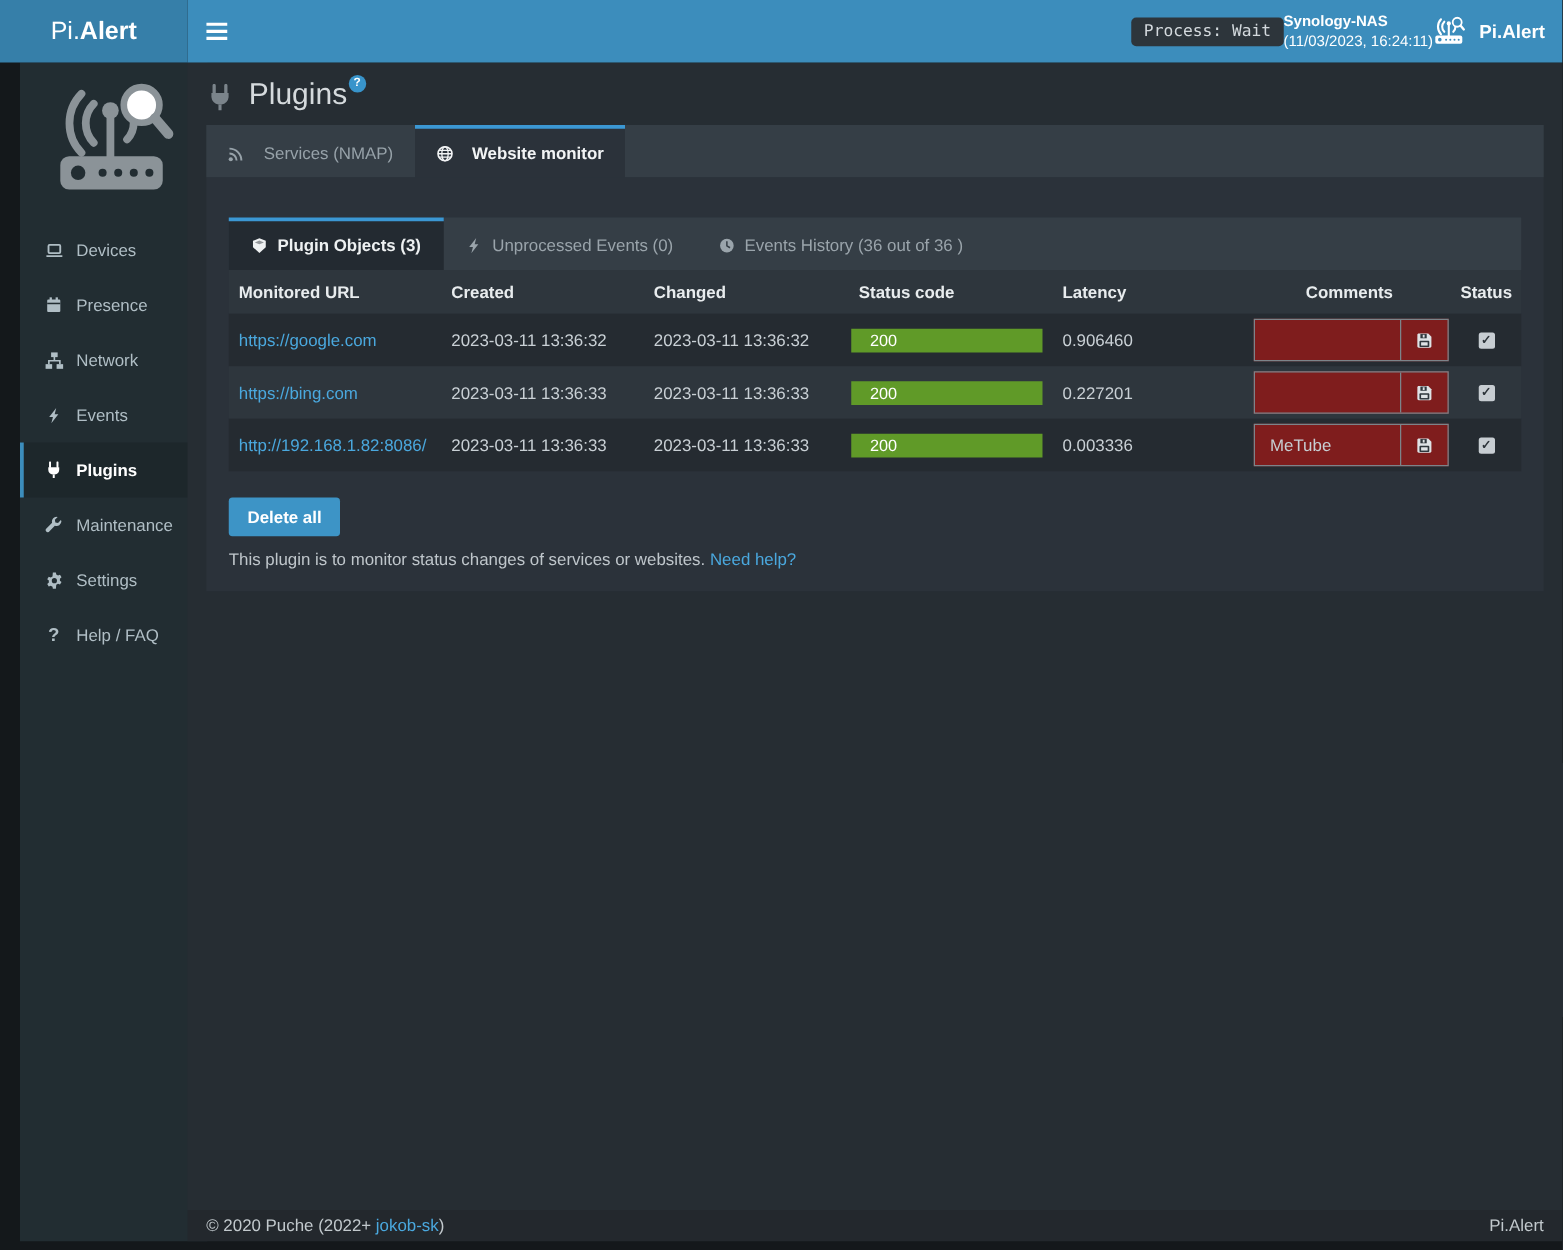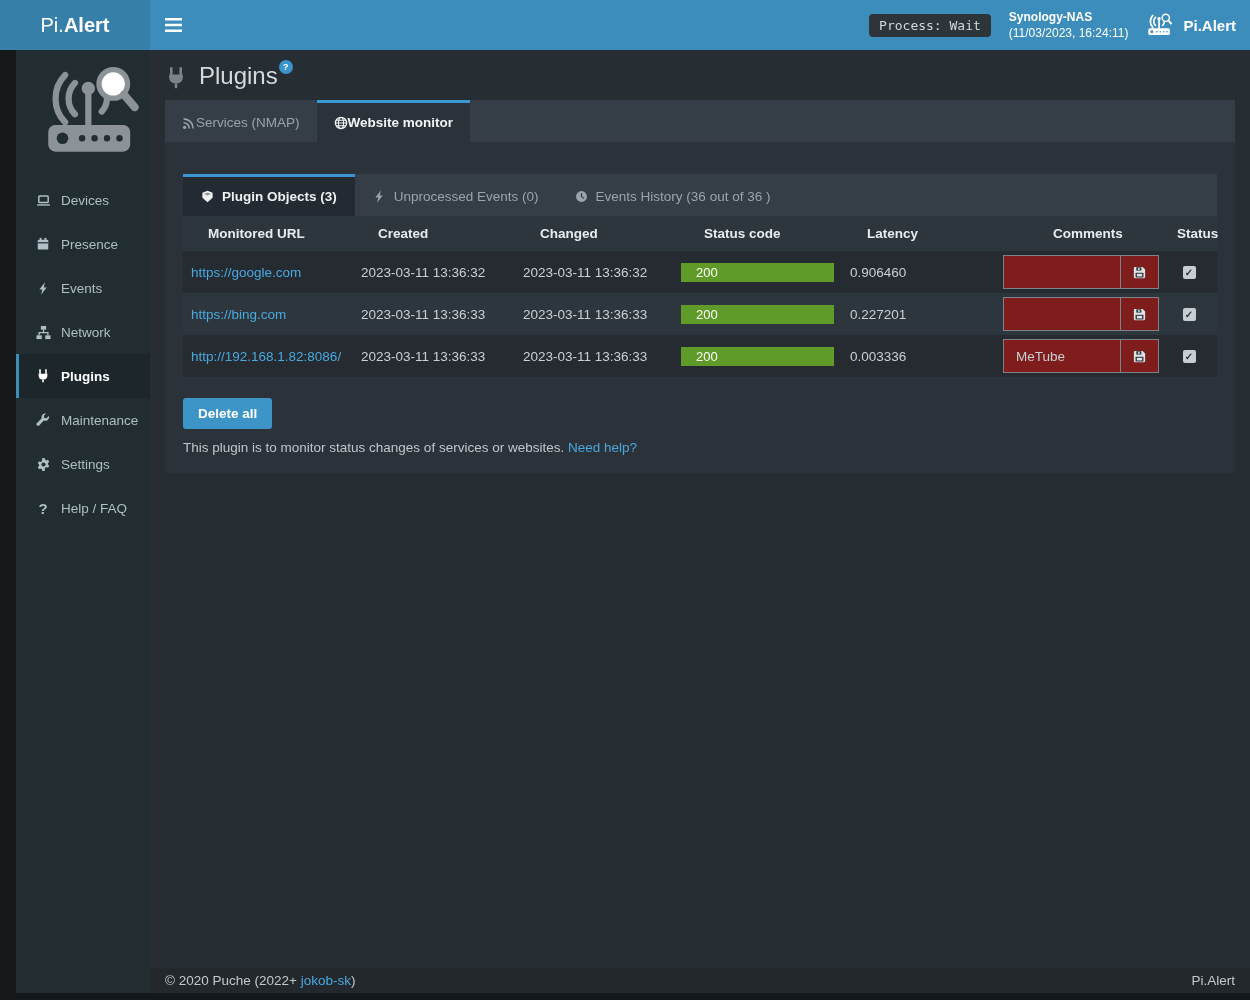--- a/index.html
+++ b/index.html
@@ -11,21 +11,21 @@
     color:#c9d0d5;
     position:relative;
     overflow:hidden;
   }
   
   .topbar { position:absolute; top:0; left:0; width:1250px; height:50px; display:flex; z-index:5; }
   .logo-area { width:150px; height:50px; background:#367fa9; display:flex; align-items:center; justify-content:center; color:#fff; font-size:20px; }
   .logo-area b { font-weight:bold; }
   .navbar { flex:1; background:#3c8dbc; display:flex; align-items:center; }
   .hamburger { width:46px; height:50px; display:flex; align-items:center; justify-content:center; cursor:pointer; }
-  .nav-right { margin-left:auto; display:flex; align-items:center; gap:18px; padding-right:14px; }
+  .nav-right { margin-left:auto; display:flex; align-items:center; padding-right:14px; }
   .process-badge { font-family:"DejaVu Sans Mono", monospace; font-size:13px; color:#d3d9dd; background:#2d353b; border-radius:4px; padding:4px 10px; }
   .host-info { color:#fff; line-height:16px; text-align:left; }
   .host-info .hn { font-weight:bold; font-size:12px; }
   .host-info .ht { font-size:12px; }
   .nav-app { display:flex; align-items:center; gap:9px; color:#fff; }
   .nav-app .an { font-size:15px; font-weight:600; }
   
   .sidebar { position:absolute; top:50px; left:16px; width:150px; height:943px; background:#222d32; }
   .side-logo { margin:14px auto 18px; width:100px; display:flex; justify-content:center; color:#8b9398; }
   .menu { list-style:none; }
@@ -34,30 +34,30 @@
   .menu li.active { background:#1d272b; border-left:3px solid #3c8dbc; color:#fff; font-weight:600; padding-left:12px; }
   .menu li.active .mi { margin-left:3px; }
   .qmark { font-size:15px; font-weight:bold; }
   
   .main { position:absolute; top:50px; left:150px; width:1100px; height:918px; background:#262d33; }
   .content-header { padding:10px 15px 0; display:flex; align-items:flex-end; gap:12px; }
   .title-plug { color:#7b848b; margin-top:6px; }
   .page-title { font-size:24px; font-weight:normal; color:#d5dadd; line-height:32px; }
   .title-badge { display:inline-block; width:14px; height:14px; background:#3894cb; border-radius:50%; color:#fff; font-size:9.5px; font-weight:bold; text-align:center; line-height:14px; vertical-align:top; margin-left:1px; cursor:pointer; }
   .tabs-row { margin:8px 15px 0; height:42px; background:#353e46; display:flex; }
-  .otab { display:flex; align-items:center; gap:0; padding:0 17px; border-top:3px solid transparent; color:#97a2a9; cursor:pointer; font-size:13.5px; }
+  .otab { display:flex; align-items:center; gap:15px; padding:0 17px; border-top:3px solid transparent; color:#97a2a9; cursor:pointer; font-size:13.5px; }
   .otab.active { background:#2b323a; border-top:3px solid #3b97d3; color:#f2f4f5; font-weight:600; }
   .panel { margin:0 15px; background:#2b323a; padding:32px 18px 18px; }
   .inner-tabs { display:flex; background:#353e46; }
   .itab { display:flex; align-items:center; gap:8px; padding:0 18px; height:42px; border-top:3px solid transparent; color:#9aa4ab; cursor:pointer; }
   .itab.active { background:#232a31; border-top:3px solid #3b97d3; color:#eef1f2; font-weight:600; }
   
   .grid { display:grid; grid-template-columns:170px 162px 164px 163px 156px 163px 56px; }
   .thead { background:#2e363d; }
-  .thead > div { height:35px; display:flex; align-items:center; padding-left:8px; font-weight:bold; color:#e8ecee;margin-left:17px; }
+  .thead > div { height:35px; display:flex; align-items:center; padding-left:8px; font-weight:bold; color:#e8ecee; }
   .thead > div.center { justify-content:center; padding-left:0; }
   .trow > div { height:42px; display:flex; align-items:center; padding-left:8px; }
   .trow.odd { background:#252b31; }
   .trow.even { background:#2e363d; }
   a.url { color:#4aa8de; text-decoration:none; cursor:pointer; }
   .statusbar-wrap { padding-left:2px !important; }
   .statusbar { width:153px; height:19px; background:#609a28; color:#fff; font-size:13px; display:flex; align-items:center; padding-left:15px; }
   .cmt-cell { padding-left:5px !important; }
   .igroup { display:flex; width:156px; height:34px; border:1px solid #7c848a; background:#7f1d1d; }
   .igroup input { flex:1; min-width:0; background:transparent; border:none; outline:none; color:#c7ced3; font-family:"Liberation Sans",sans-serif; font-size:13.5px; padding:0 0 0 12px; }
@@ -147,36 +147,36 @@
             <rect x="2" y="3" width="12" height="11.4" rx="1" fill="currentColor"></rect>
             <rect x="4.2" y="1" width="2.1" height="3.5" fill="currentColor"></rect>
             <rect x="9.7" y="1" width="2.1" height="3.5" fill="currentColor"></rect>
             <rect x="2" y="5.9" width="12" height="1.4" fill="#222d32"></rect>
           </svg>
         </span>
         <span>Presence</span>
       </li>
       <li class="">
         <span class="mi">
-          <svg viewBox="0 0 16 16" width="13" height="13">
-            <path d="M9.8.4 2.9 9.3h3.7L5 15.6l6.9-8.9H8.3L9.8.4z" fill="currentColor"></path>
-          </svg>
-        </span>
-        <span>Events</span>
-      </li>
-      <li class="">
-        <span class="mi">
           <svg viewBox="0 0 16 16" width="15" height="15">
             <rect x="5.2" y="1" width="5.6" height="4" fill="currentColor"></rect>
             <rect x="0.5" y="11" width="5.6" height="4" fill="currentColor"></rect>
             <rect x="9.9" y="11" width="5.6" height="4" fill="currentColor"></rect>
             <path d="M7.3 5h1.4v2.4H7.3zM2.6 7.4h10.8v1.3H2.6zM2.6 8.4H4V11H2.6zM12 8.4h1.4V11H12z" fill="currentColor"></path>
           </svg>
         </span>
         <span>Network</span>
+      </li>
+      <li class="">
+        <span class="mi">
+          <svg viewBox="0 0 16 16" width="13" height="13">
+            <path d="M9.8.4 2.9 9.3h3.7L5 15.6l6.9-8.9H8.3L9.8.4z" fill="currentColor"></path>
+          </svg>
+        </span>
+        <span>Events</span>
       </li>
       <li class="active">
         <span class="mi">
           <svg viewBox="0 0 16 16" width="14" height="14">
             <path d="M4.6 1v4.2M11.4 1v4.2" stroke="currentColor" stroke-width="1.8" stroke-linecap="round" fill="none"></path>
             <path d="M3 5.4h10v2.3A4.6 4.6 0 018.9 12H7.1A4.6 4.6 0 013 7.7z" fill="currentColor"></path>
             <path d="M7.1 12h1.8v3.2H7.1z" fill="currentColor"></path>
           </svg>
         </span>
         <span>Plugins</span>

